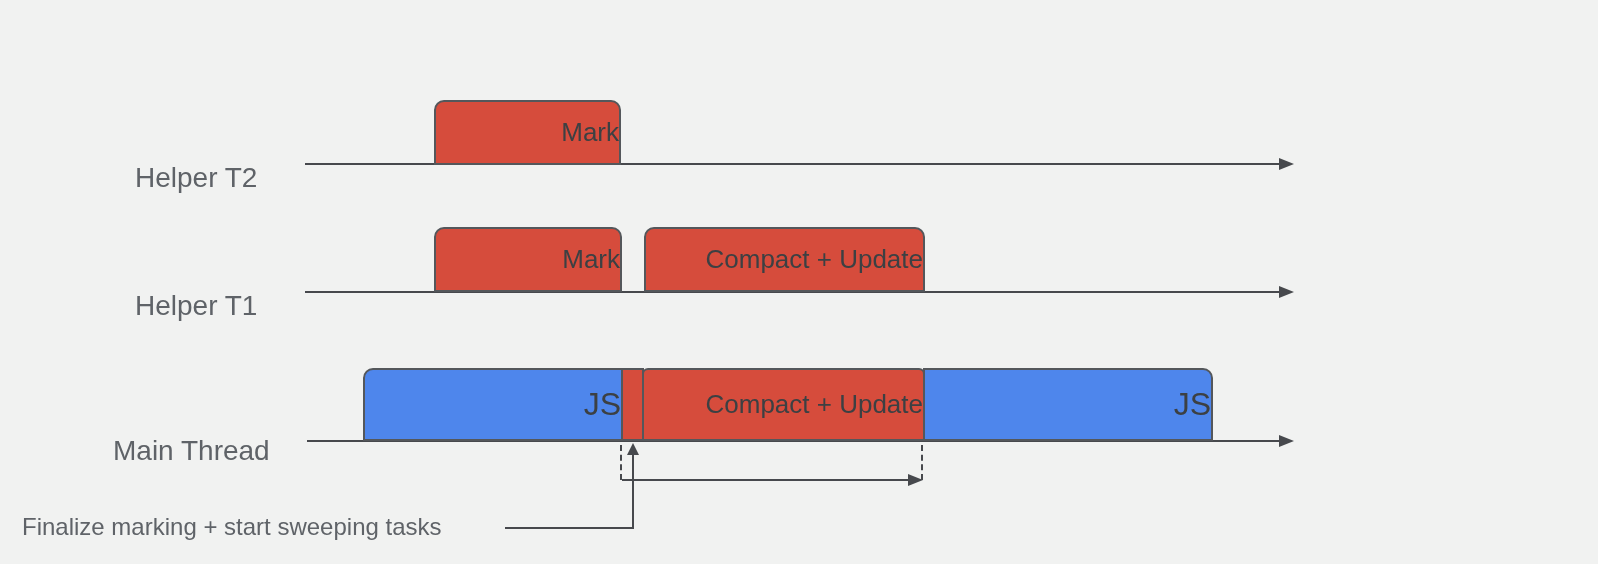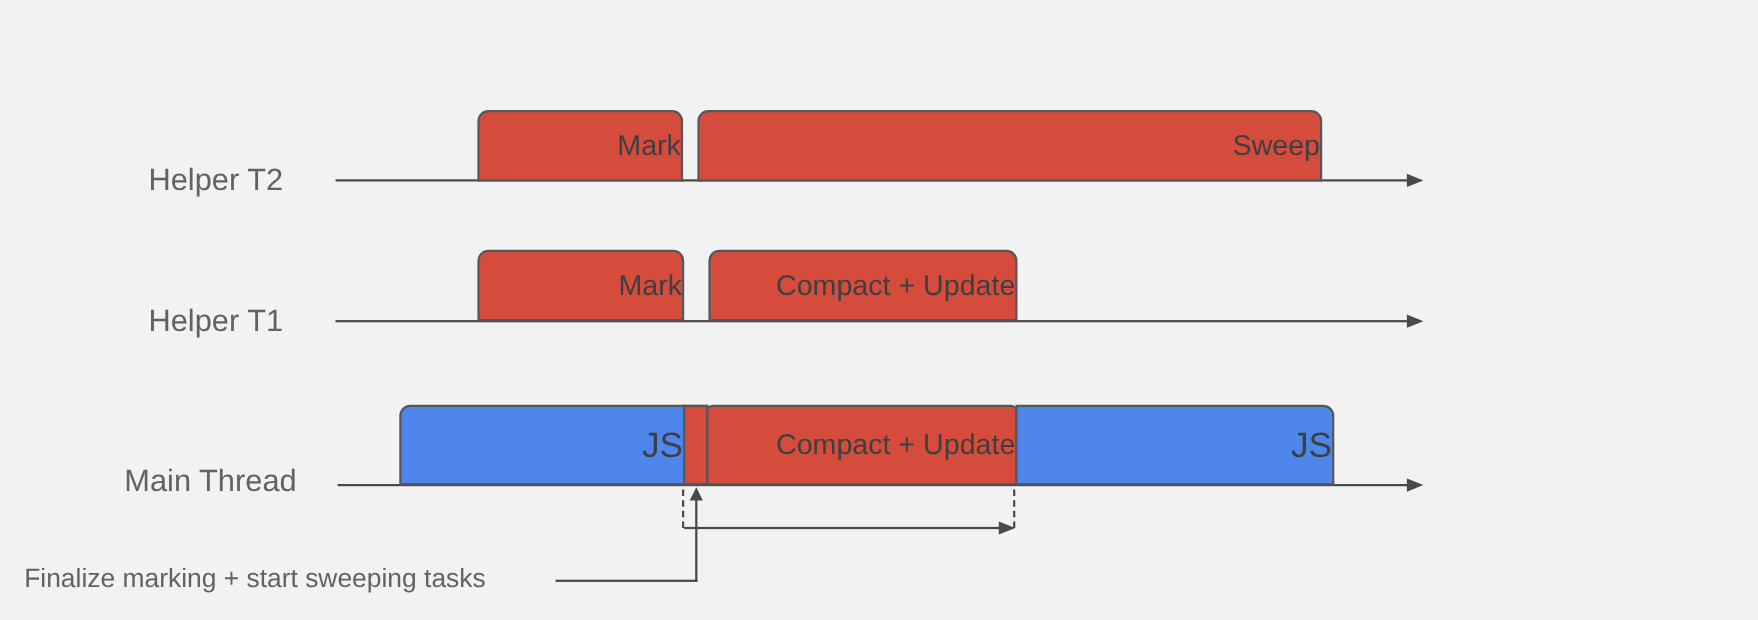--- a/index.html
+++ b/index.html
@@ -15,20 +15,21 @@
     overflow: hidden;
   }
 
   
   .row-label {
     position: absolute;
     font-size: 28px;
     line-height: 32px;
     color: var(--label-text, #5f6368);
     white-space: nowrap;
+    margin-top: 14px;
   }
   .row-label.t2   { left: 135px; top: 148px; }
   .row-label.t1   { left: 135px; top: 276px; }
   .row-label.main { left: 113px; top: 421px; }
 
   
   .hline {
     position: absolute;
     height: 2px;
     background: var(--line, #47494d);
@@ -127,23 +128,20 @@
 <body>
 
 <div class="canvas">
 
   <div class="row-label t2">Helper T2</div>
   <div class="hline line-t2"></div>
   <div class="arrow-right ar-t2"></div>
   <div class="bar red round t2-mark">
     <span>Mark</span>
   </div>
-  <div class="bar red round t2-sweep">
-    <span>Sweep</span>
-  </div>
 
   <div class="row-label t1">Helper T1</div>
   <div class="hline line-t1"></div>
   <div class="arrow-right ar-t1"></div>
   <div class="bar red round t1-mark">
     <span>Mark</span>
   </div>
   <div class="bar red round t1-compact">
     <span>Compact + Update</span>
   </div>

